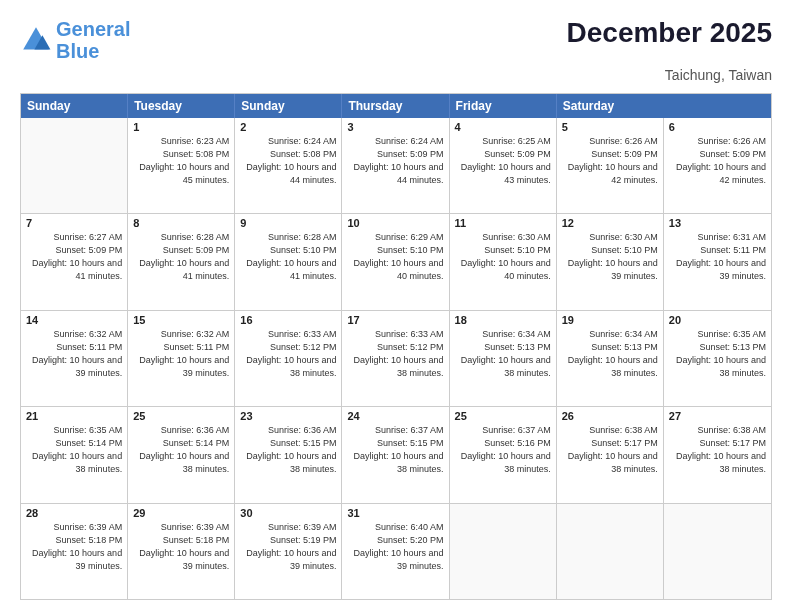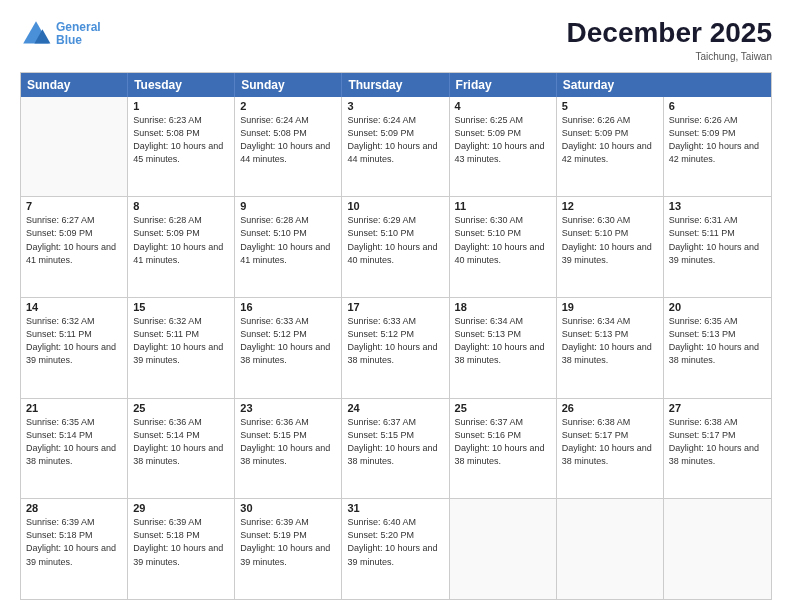--- a/index.html
+++ b/index.html
@@ -21,21 +21,21 @@
       display: flex;
       justify-content: space-between;
       align-items: flex-start;
       margin-bottom: 10px;
     }
     .logo {
       display: flex;
       align-items: center;
     }
     .logo-text {
-      font-size: 12px;
+      font-size: 20px;
       font-weight: bold;
       color: #1a1a2e;
       line-height: 1.1;
     }
     .logo-text span {
       color: #4a90d9;
     }
     .logo-icon {
       width: 32px;
       height: 32px;
@@ -44,23 +44,23 @@
     .title-area {
       text-align: right;
     }
     .month-title {
       font-size: 28px;
       font-weight: bold;
       color: #1a1a2e;
       line-height: 1.1;
     }
     .location {
-      font-size: 10px;
+      font-size: 14px;
       color: #555;
-      margin-top: 2px;
+      margin-top: 18px;
     }
     .calendar {
       flex: 1;
       display: flex;
       flex-direction: column;
       border: 1px solid #ccc;
     }
     .cal-header {
       display: grid;
       grid-template-columns: repeat(7, 1fr);
@@ -101,20 +101,21 @@
       font-size: 11px;
       font-weight: bold;
       color: #222;
       margin-bottom: 2px;
       display: block;
     }
     .cell-info {
       font-size: 9px;
       line-height: 1.45;
       color: #333;
+      text-align: right;
     }
   </style>
 </head>
 <body>
 
 <div class="page">
   <div class="header">
     <div class="logo">
       <svg class="logo-icon" viewBox="0 0 40 40">
         <polygon points="20,4 36,32 4,32" fill="#4a90d9"></polygon>

